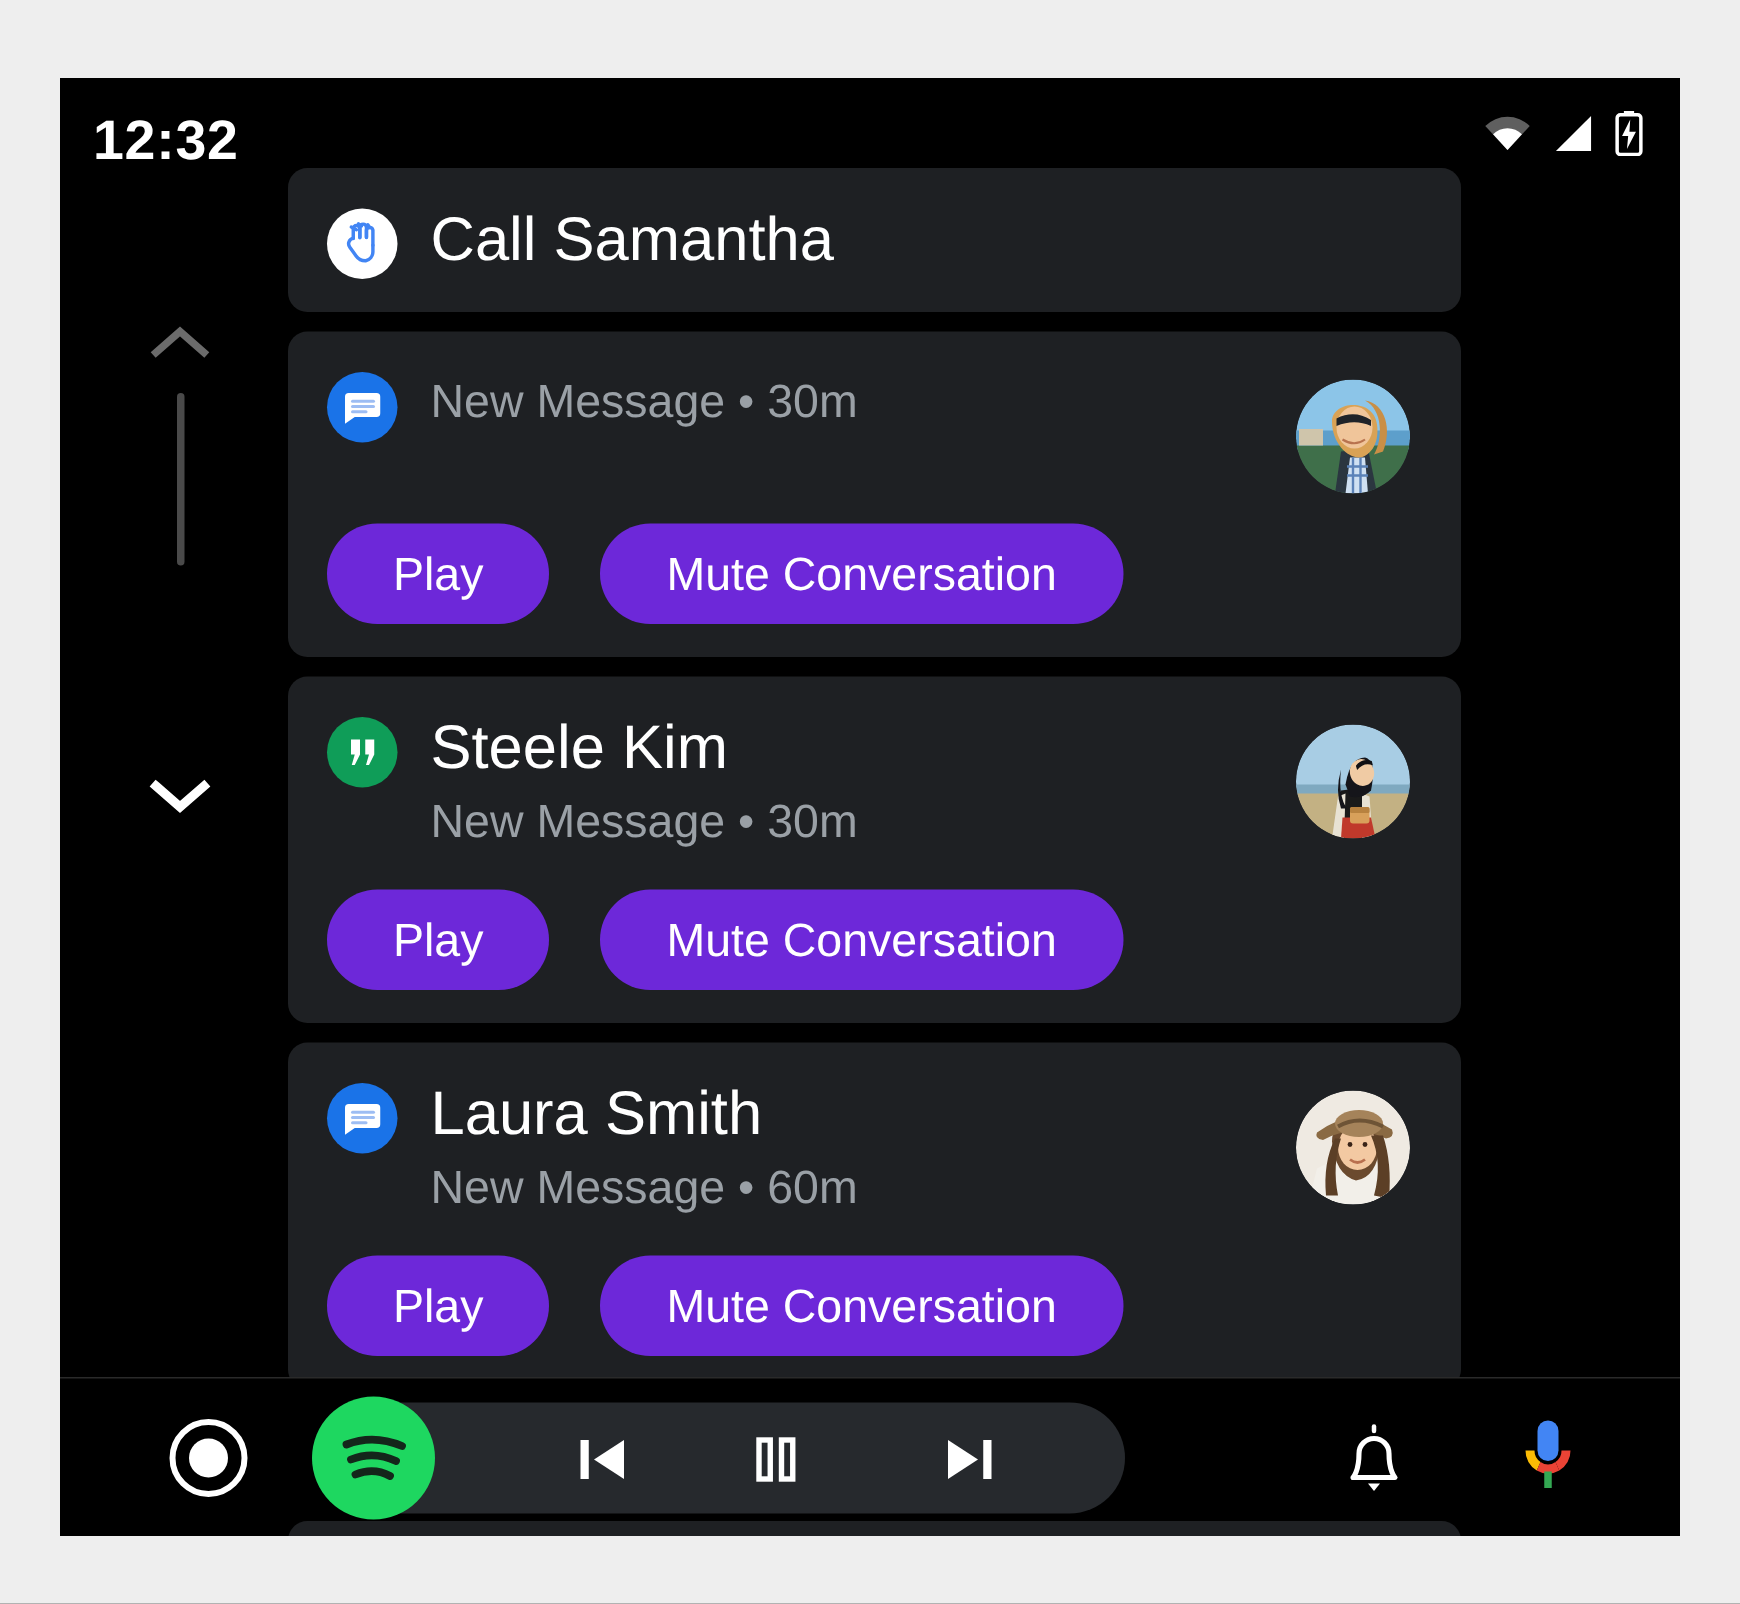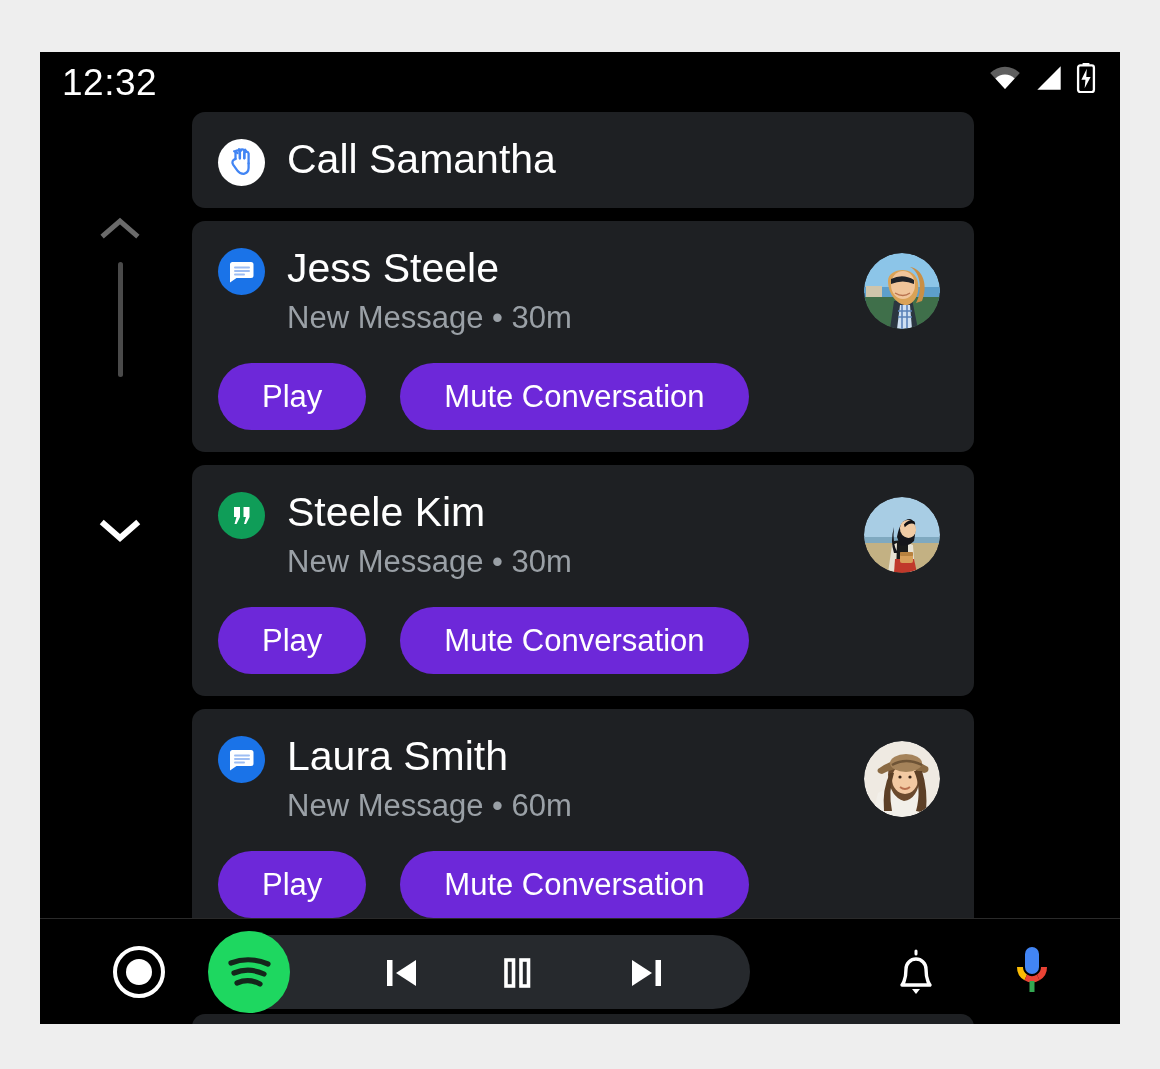--- a/index.html
+++ b/index.html
@@ -18,22 +18,22 @@
     top: 52px;
     width: 1080px;
     height: 972px;
     background: #000000;
     overflow: hidden;
   }
 
   
   #status-bar {
     position: absolute;
-    left: 0; top: 0;
-    width: 1080px; height: 58px;
+    left: 0; top: 11px;
+    width: 1080px; height: 58px; font-weight: bold;
   }
   #status-clock {
     position: absolute;
     left: 22px; top: 2px;
     font-size: 37px;
     color: #ffffff;
     letter-spacing: 0.5px;
     line-height: 58px;
   }
   #status-icons {
@@ -280,21 +280,20 @@
           <svg width="47" height="47" viewBox="0 0 47 47">
             <path d="M12 16.5 A2.5 2.5 0 0 1 14.5 14 L33 14 A2.5 2.5 0 0 1 35.5 16.5 L35.5 27.5 A2.5 2.5 0 0 1 33 30 L18.5 30 L12 34.5 Z" fill="#ffffff"></path>
             <g stroke="#9dbdf3" stroke-width="2" stroke-linecap="round">
               <line x1="17" y1="19.5" x2="31" y2="19.5"></line>
               <line x1="17" y1="23" x2="31" y2="23"></line>
               <line x1="17" y1="26.5" x2="26" y2="26.5"></line>
             </g>
           </svg>
         </div>
         <div class="card-texts">
-          <div class="card-title">Jess Steele</div>
           <div class="card-sub">New Message • 30m</div>
         </div>
         <div class="avatar">
           <svg width="76" height="76" viewBox="0 0 76 76">
             <defs>
                 <clipPath id="cj">
                   <circle cx="38" cy="38" r="38"></circle>
                 </clipPath>
               </defs>
             <g clip-path="url(#cj)">

